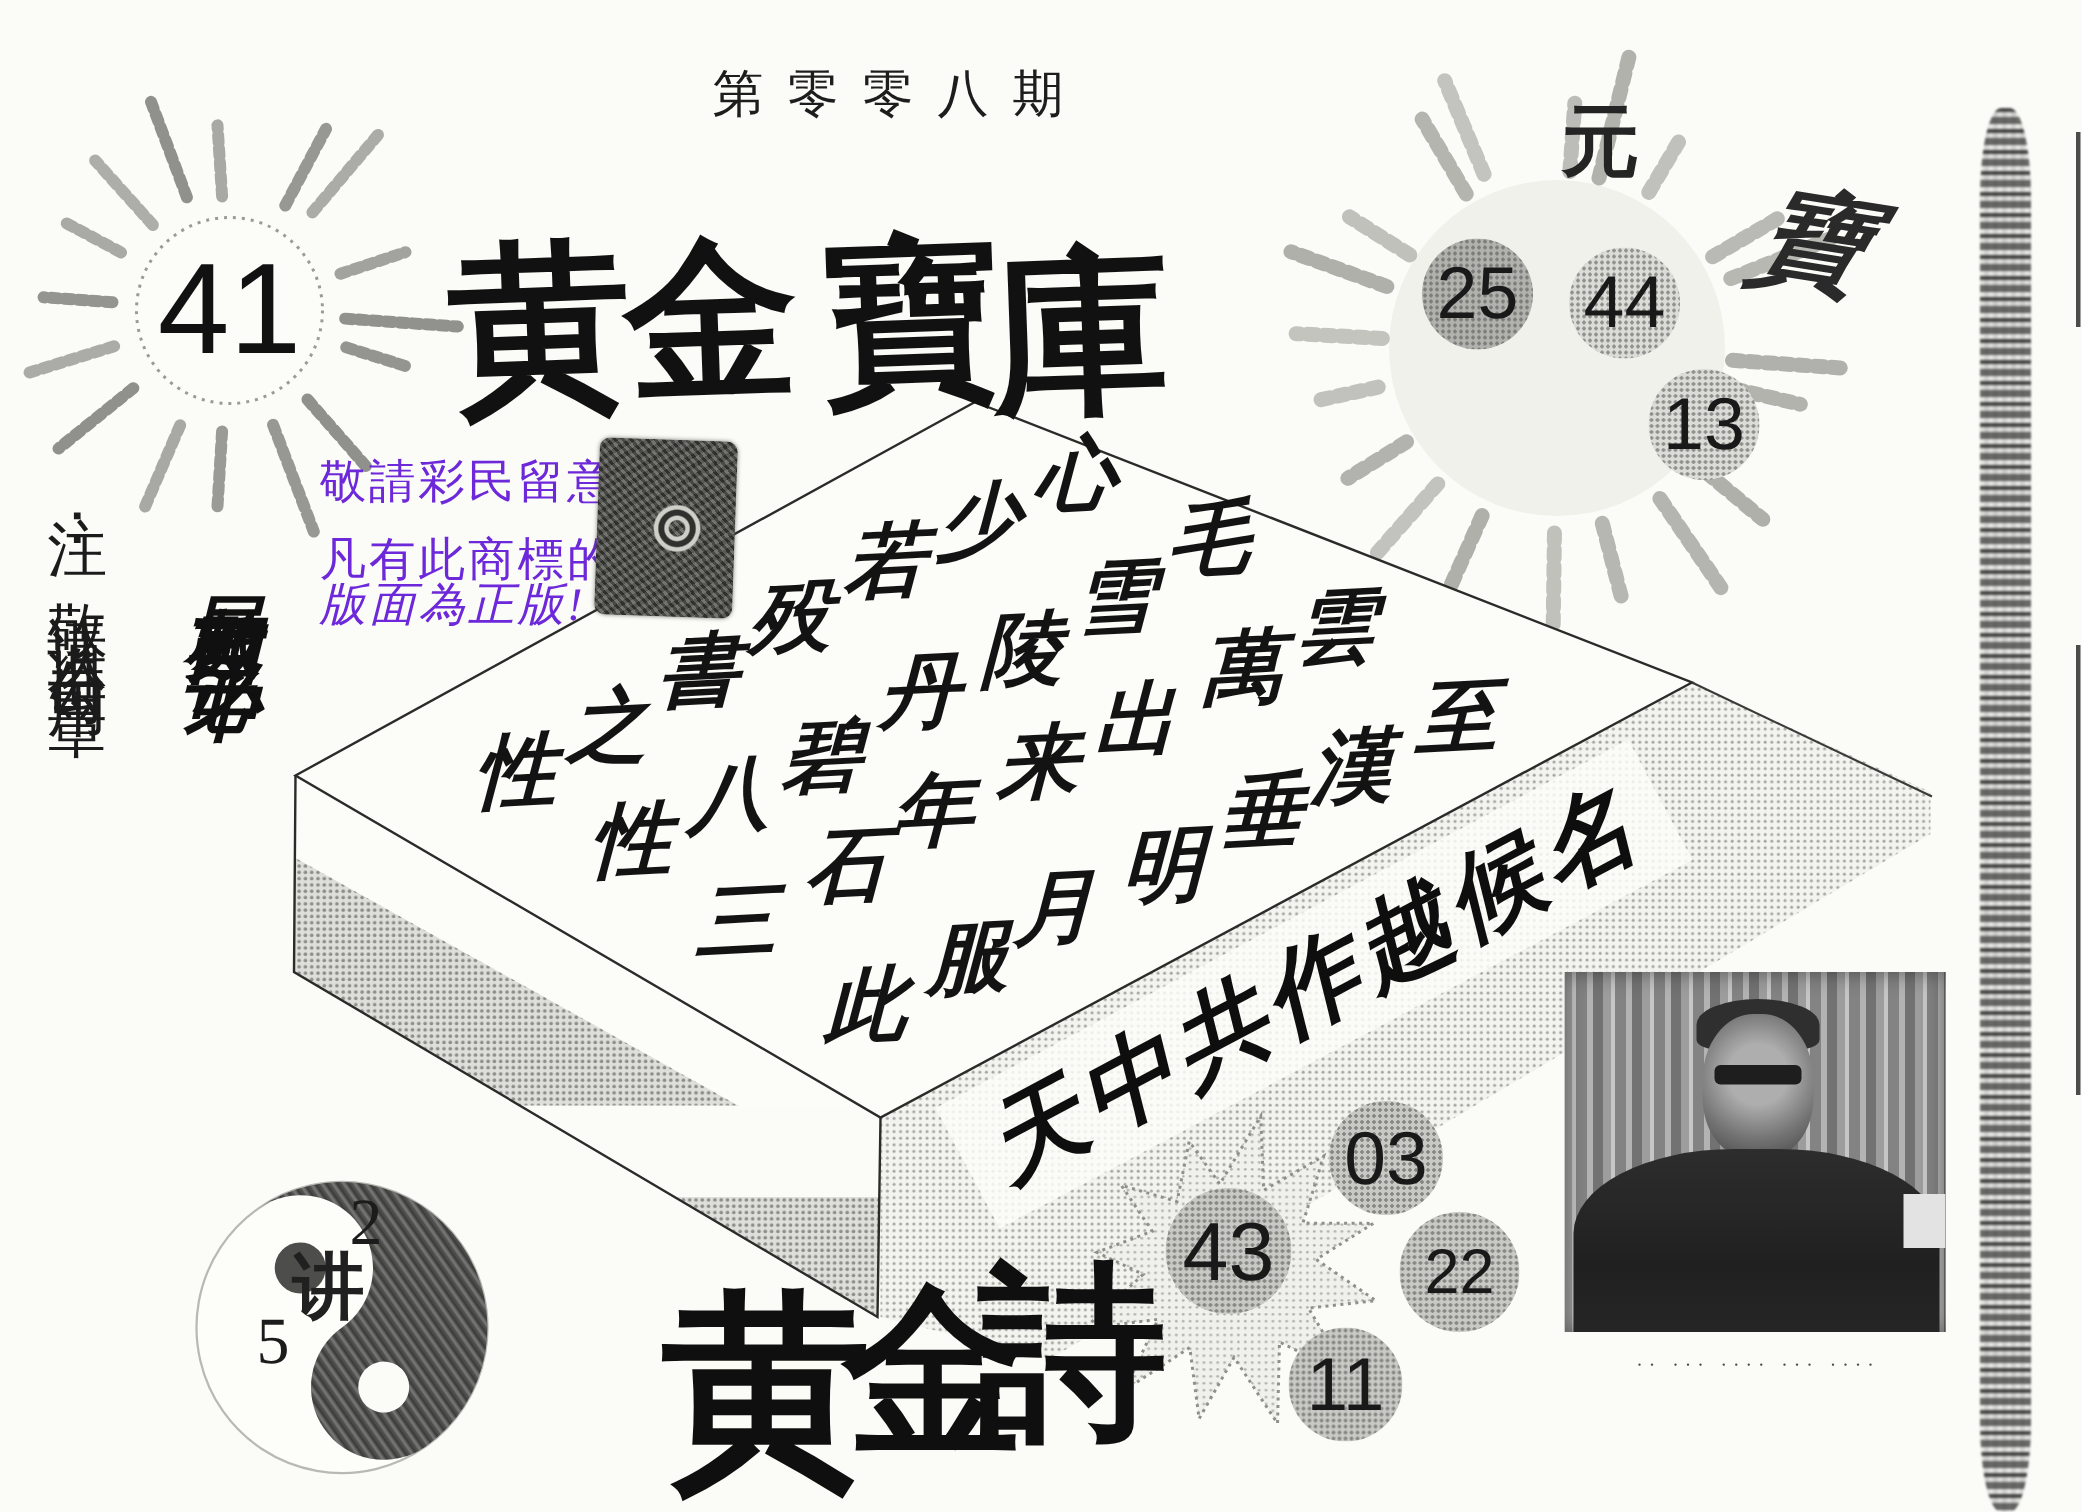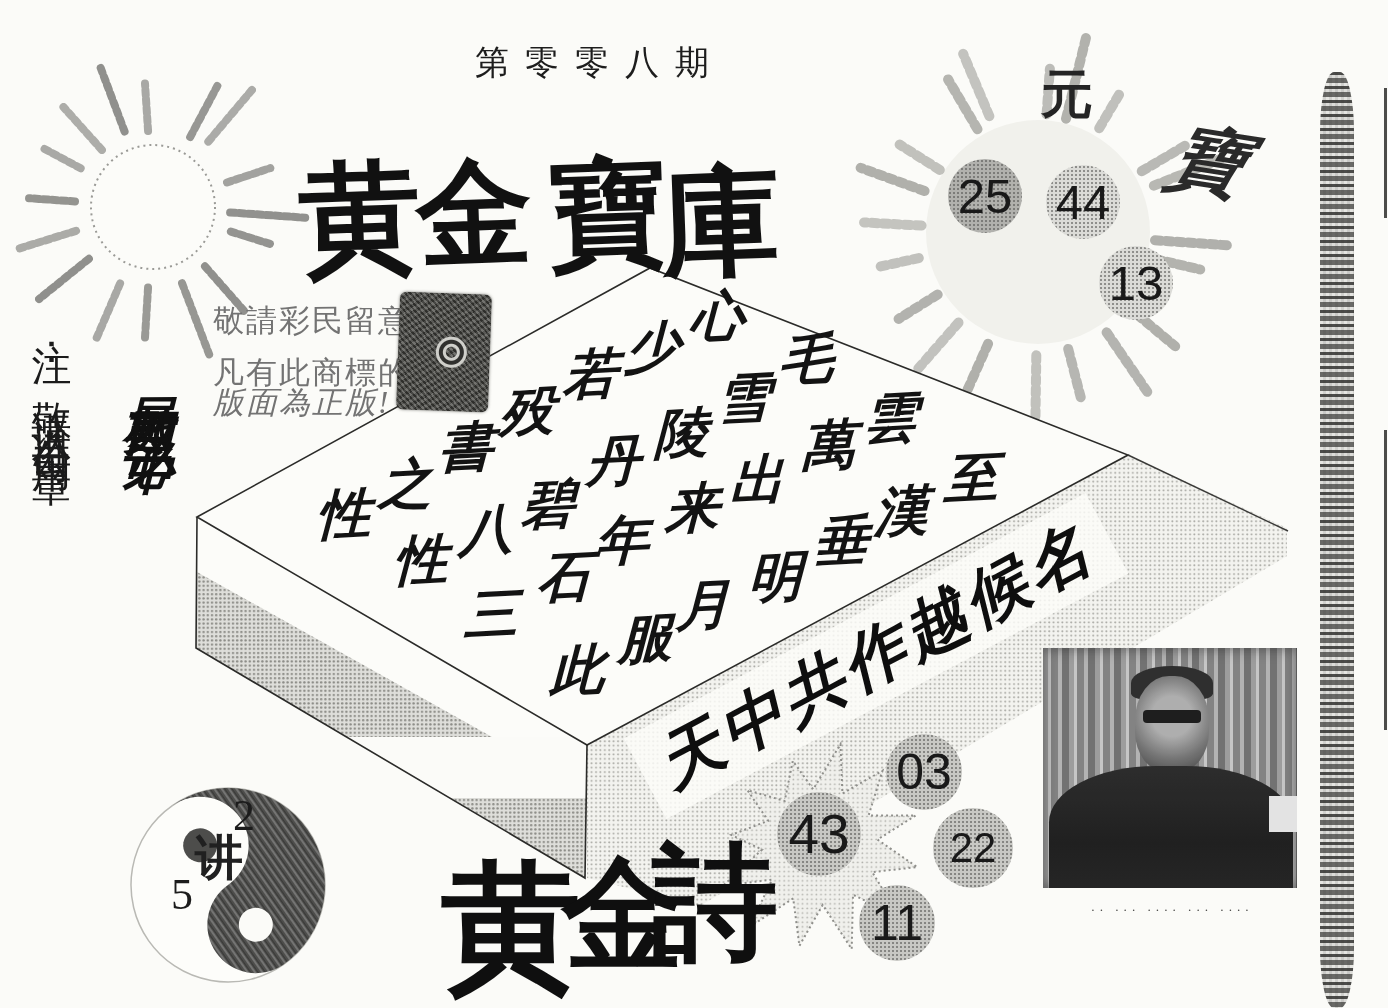--- a/index.html
+++ b/index.html
@@ -14,21 +14,21 @@
   .big41{font-family:"Liberation Sans","DejaVu Sans",sans-serif;font-size:86px;color:#111;}
   
   .vtext{writing-mode:vertical-rl;text-orientation:upright;white-space:nowrap;}
   .side-note{font-size:40px;letter-spacing:9px;color:#1b1b1b;}
   .tail-tip{font-size:50px;letter-spacing:8px;font-weight:bold;font-style:italic;
             font-family:"DejaVu Serif","Liberation Serif",serif;color:#101010;}
   
   .title-char{position:absolute;transform:translate(-50%,-50%) rotate(-2deg);font-weight:bold;
               font-family:"DejaVu Serif","Liberation Serif",serif;color:#111;}
   
-  .notice-line{position:absolute;font-size:31px;letter-spacing:2px;color:#737373;white-space:nowrap;}
+  .notice-line{position:absolute;font-size:31px;letter-spacing:2px;color:#6d28d9;white-space:nowrap;}
   
   .stamp{position:absolute;left:398px;top:293px;width:92px;height:118px;border-radius:7px;
          transform:rotate(2deg);
          background:
            radial-gradient(circle at 58% 50%, rgba(0,0,0,0) 0 5px, #cfcfca 6px 8px, #30302e 9px 12px, #cfcfca 13px 15px, rgba(0,0,0,0) 16px),
            repeating-linear-gradient(47deg, rgba(255,255,255,.16) 0 2px, rgba(0,0,0,.18) 2px 4px),
            repeating-linear-gradient(-33deg, rgba(255,255,255,.10) 0 3px, rgba(20,20,18,.25) 3px 6px);
          background-color:#454541;box-shadow:0 0 3px rgba(60,60,55,.6);}
   
   .yuan{font-size:52px;font-weight:bold;color:#242424;}
@@ -165,20 +165,21 @@
       <circle r="97" fill="#fdfdfa" stroke="#b9b9b4" stroke-width="1.5"></circle>
       <path d="M0,-97 A97,97 0 0 1 0,97 A48.5,48.5 0 0 1 0,0 A48.5,48.5 0 0 0 0,-97 Z" fill="#4d4d4b"></path>
       <path d="M0,-97 A97,97 0 0 1 0,97 A48.5,48.5 0 0 1 0,0 A48.5,48.5 0 0 0 0,-97 Z" fill="url(#streaks)"></path>
       <circle cx="0" cy="48.5" r="17" fill="#fbfbf8"></circle>
       <circle cx="0" cy="-48.5" r="17" fill="#4d4d4b"></circle>
     </g>
   </svg>
 
   <div class="abs issue" style="left:600px;top:40px;transform:translateX(-50%);">第零零八期</div>
 
+  <div class="abs ctr big41" style="left:153px;top:207px;">41</div>
 
   <div class="abs vtext side-note" style="left:24px;top:312px;">注：敬请认准公司用章</div>
 
   <div class="abs vtext tail-tip" style="left:116px;top:358px;">尾數四三一必中</div>
 
   <div>
     <span class="title-char" style="left:360px;top:221px;font-size:122px;">黄</span>
     <span class="title-char" style="left:474px;top:214px;font-size:116px;">金</span>
     <span class="title-char" style="left:608px;top:216px;font-size:118px;">寶</span>
     <span class="title-char" style="left:721px;top:224px;font-size:118px;">庫</span>

